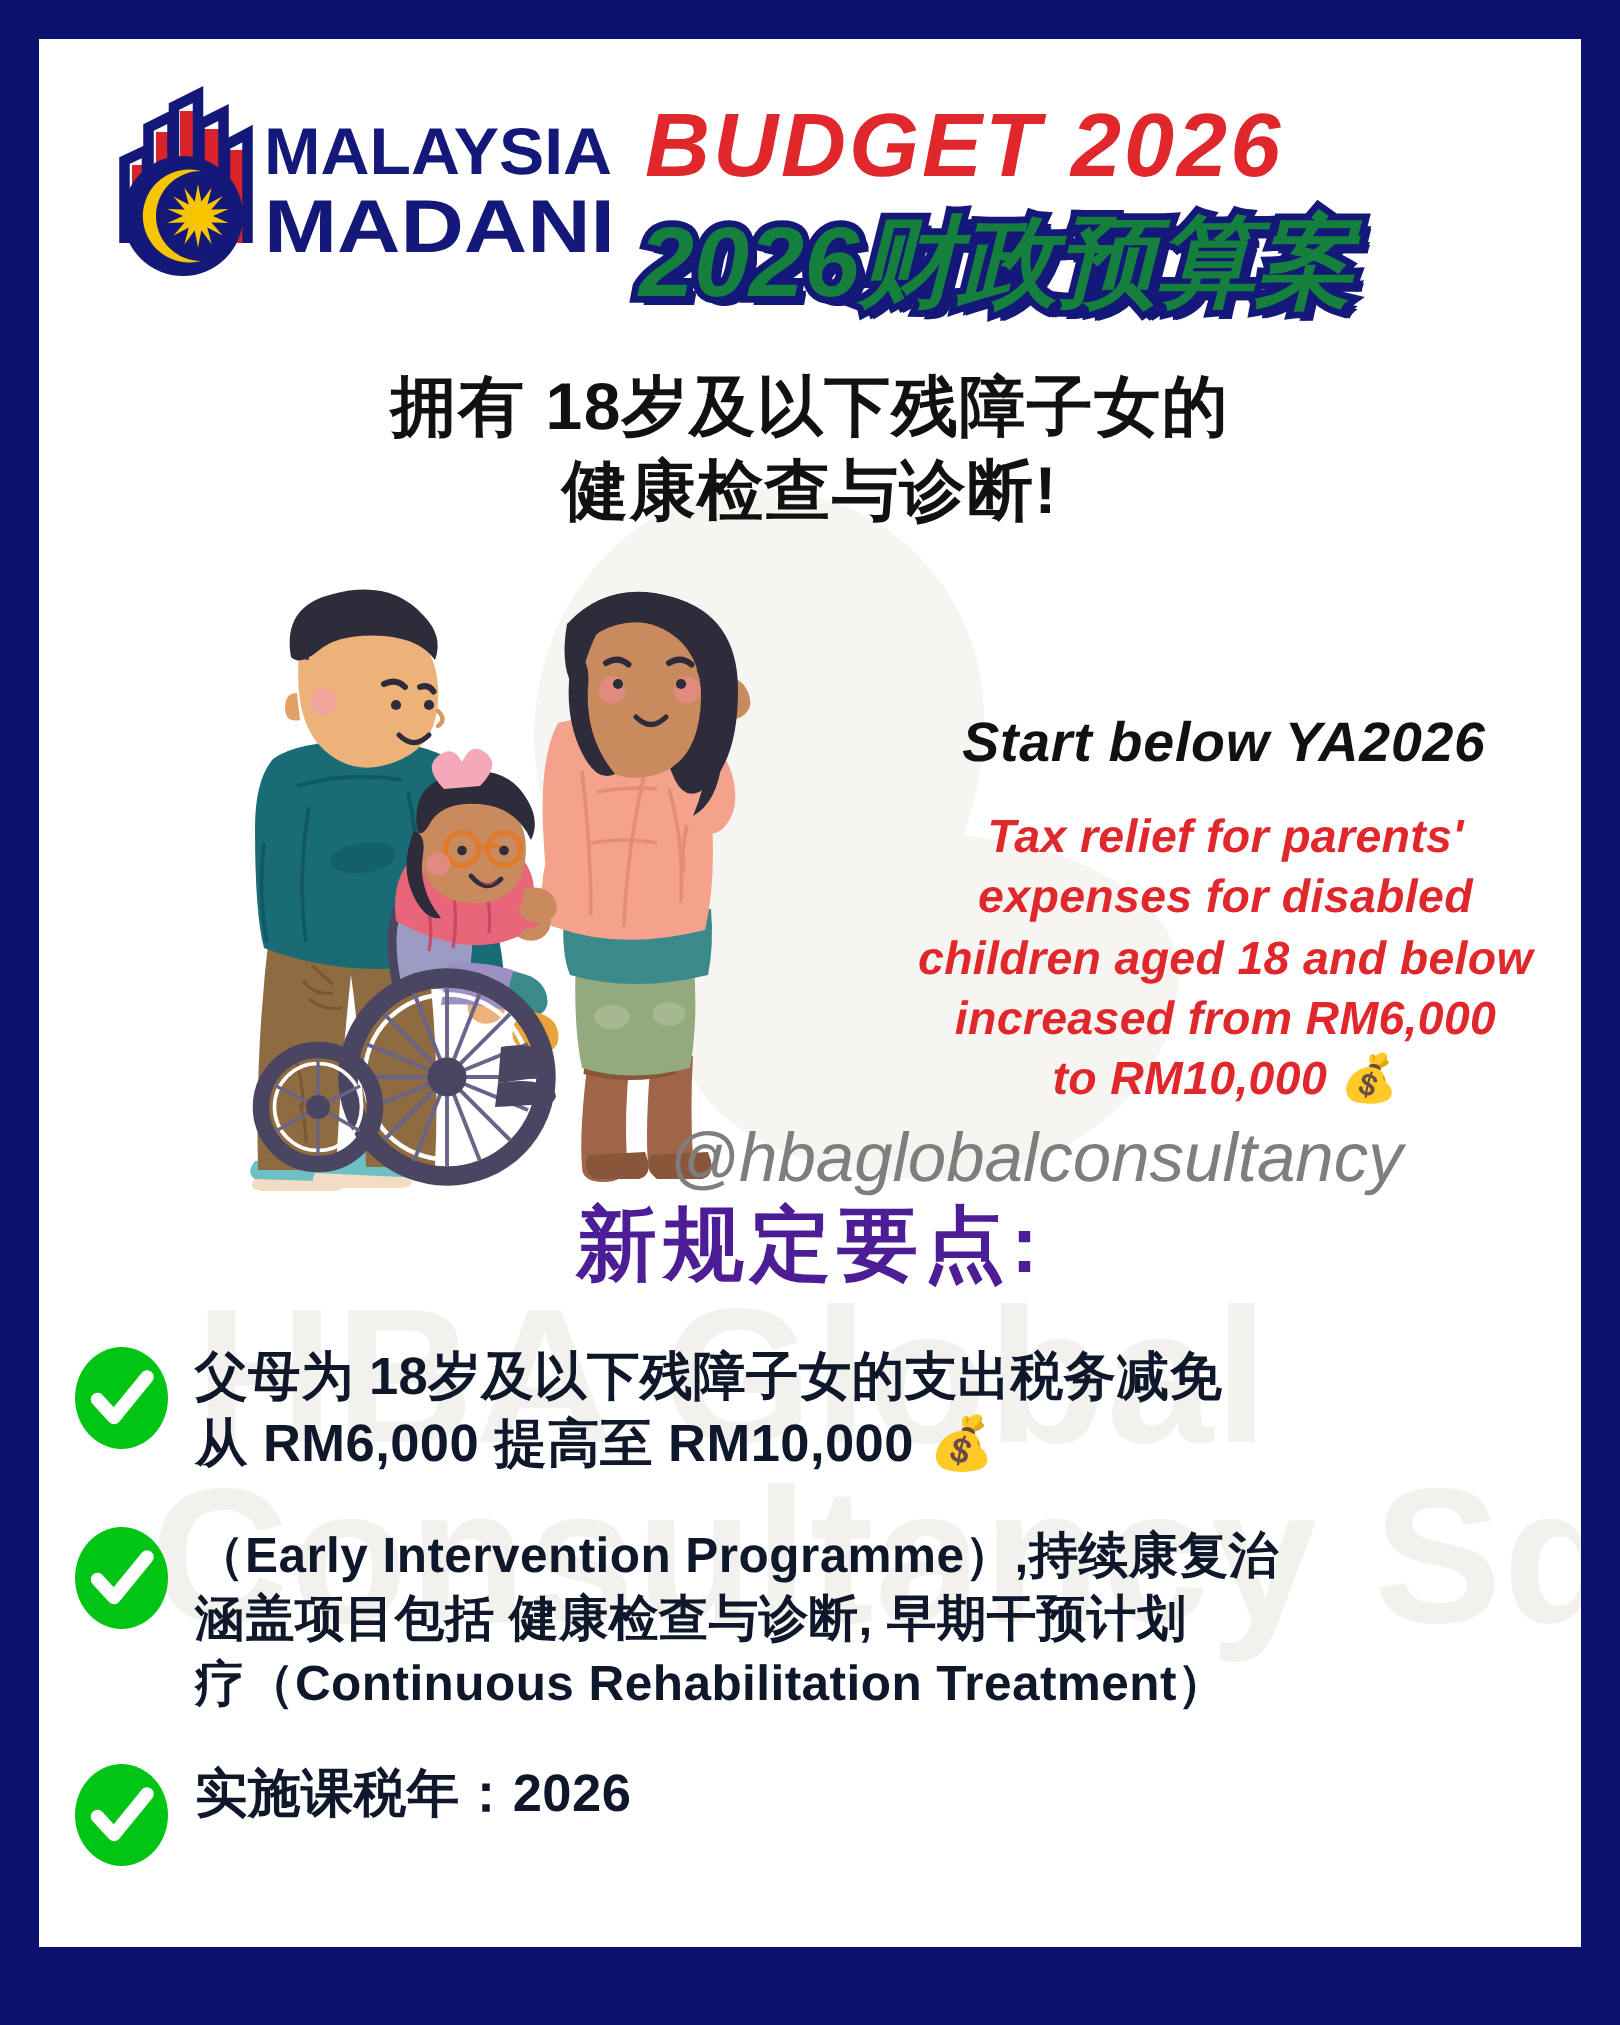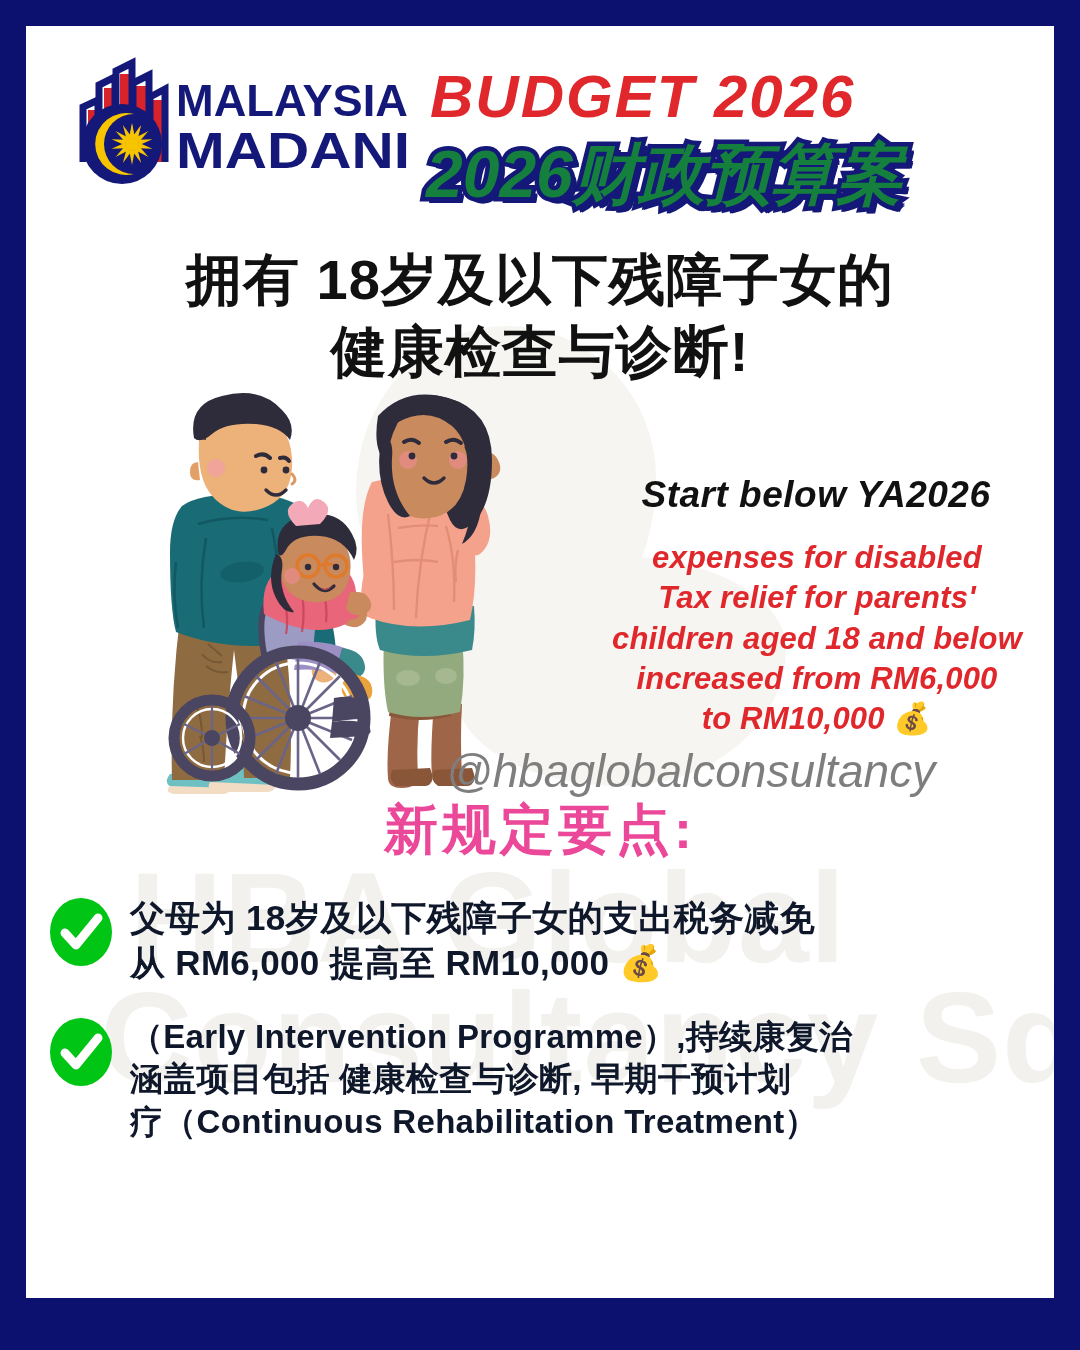--- a/index.html
+++ b/index.html
@@ -82,21 +82,21 @@
        4px 6px 0 #141878,  6px 4px 0 #141878;
     font-family:"Liberation Sans","DejaVu Sans",sans-serif;
   }
 
   
   #headline {
     position:absolute;
     left:0; top:218px; width:1028px;
     text-align:center;
     z-index:5;
-    font-size:56px;
+    font-size:44px;
     font-weight:bold;
     line-height:1.28;
     color:#111111;
     letter-spacing:1px;
     font-family:"Liberation Sans","DejaVu Sans",sans-serif;
   }
 
   
   #illu { position:absolute; left:120px; top:360px; width:400px; height:420px; z-index:4; }
   #illu svg { display:block; }
@@ -142,21 +142,21 @@
   }
 
   
   #sect-title {
     position:absolute;
     left:0; top:768px; width:1028px;
     text-align:center;
     z-index:5;
     font-size:54px;
     font-weight:bold;
-    color:#ec4899;
+    color:#4c1d95;
     letter-spacing:4px;
     font-family:"Liberation Sans","DejaVu Sans",sans-serif;
   }
 
   
   #bullets {
     position:absolute;
     left:22px; top:868px; width:1000px;
     z-index:5;
   }
@@ -428,22 +428,22 @@
 
         <path d="M188 312 q24 -4 30 6 q6 10 -2 14 l-30 4 z" fill="#4A4560"></path>
         <path d="M186 336 q26 -4 36 4 q6 6 -2 10 l-36 2 z" fill="#4A4560"></path>
       </g>
     </svg>
   </div>
 
   <div id="start-line">Start below YA2026</div>
 
   <div id="en-desc">
+    <div>Tax relief for parents'</div>
     <div>expenses for disabled</div>
-    <div>Tax relief for parents'</div>
     <div>children aged 18 and below</div>
     <div>increased from RM6,000</div>
     <div>
       <span>to RM10,000</span>
       <span class="bag">💰</span>
     </div>
   </div>
 
   <div id="handle">@hbaglobalconsultancy</div>
 
@@ -474,17 +474,28 @@
           <path d="M17 37 L28 49 L50 22" fill="none" stroke="#ffffff" stroke-width="9" stroke-linecap="round" stroke-linejoin="round"></path>
         </svg>
       </div>
       <div class="btext">
         <div>（Early Intervention Programme）,持续康复治</div>
         <div>涵盖项目包括 健康检查与诊断, 早期干预计划</div>
         <div>疗（Continuous Rehabilitation Treatment）</div>
       </div>
     </div>
 
+    <div class="bullet" id="b3">
+      <div class="chk">
+        <svg width="66" height="72" viewBox="0 0 66 72" xmlns="http://www.w3.org/2000/svg">
+          <ellipse cx="33" cy="36" rx="31" ry="34" fill="#00C514"></ellipse>
+          <path d="M17 37 L28 49 L50 22" fill="none" stroke="#ffffff" stroke-width="9" stroke-linecap="round" stroke-linejoin="round"></path>
+        </svg>
+      </div>
+      <div class="btext">
+        <div>实施课税年：2026</div>
+      </div>
+    </div>
 
   </div>
 
  </div>
 </div>
 
 </body></html>

